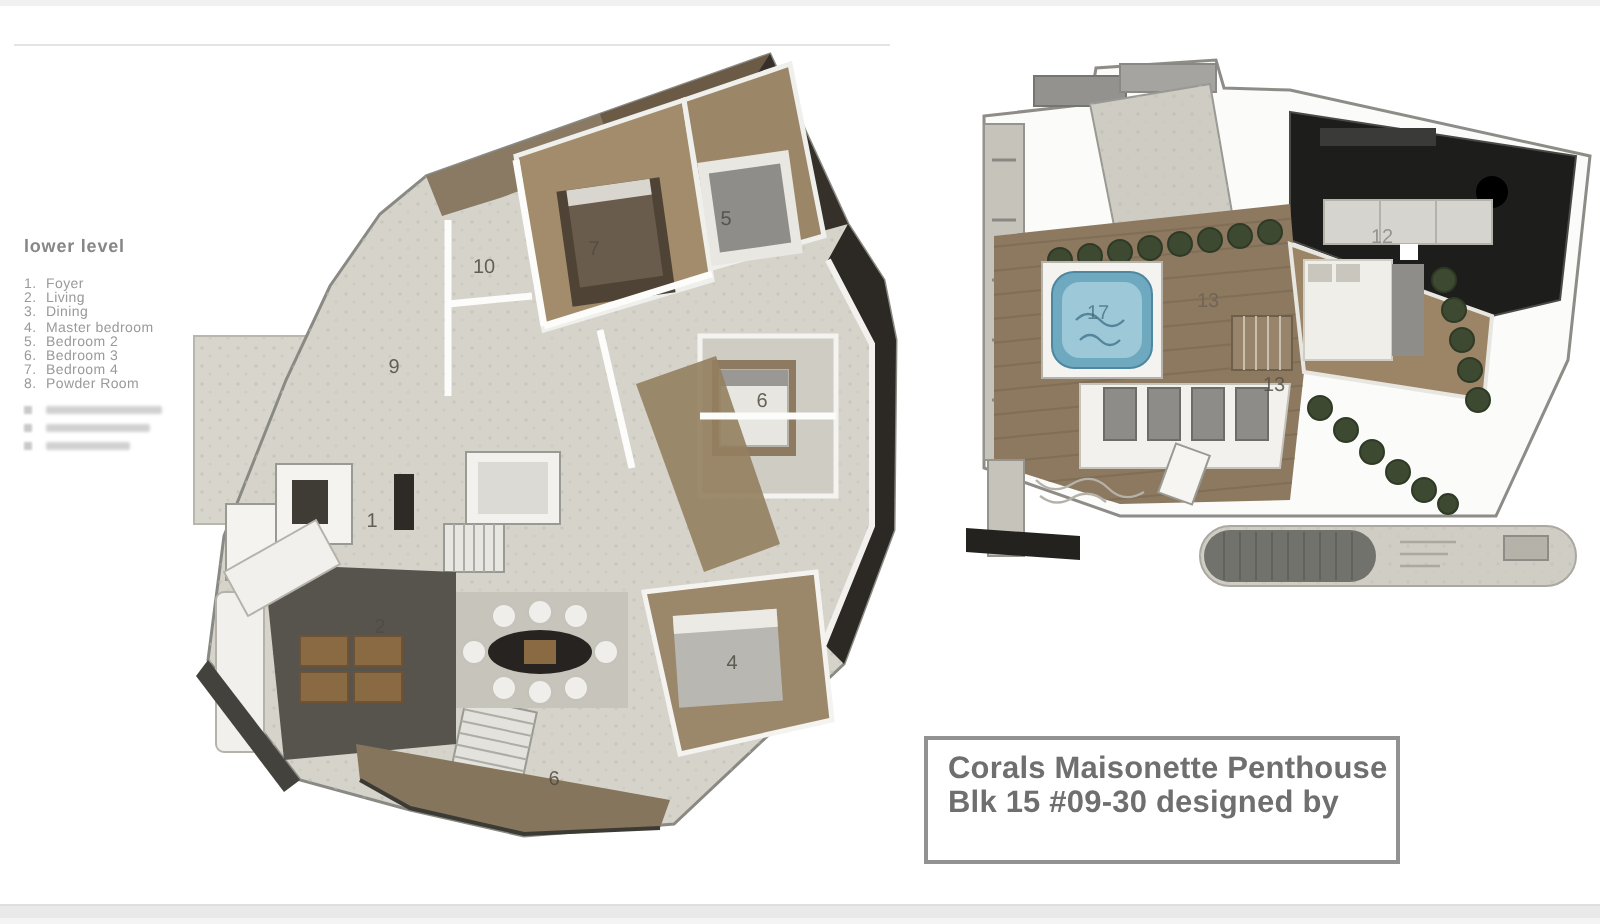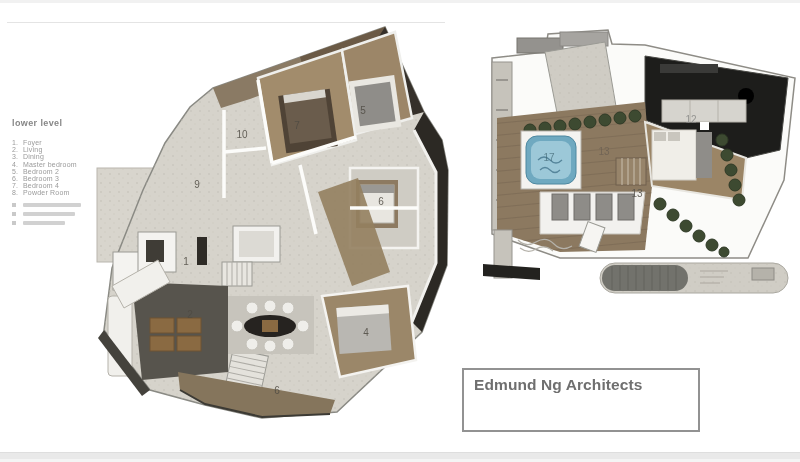--- a/index.html
+++ b/index.html
@@ -322,18 +322,19 @@
       <span class="room-num" style="left: 197px; top: 184px;">9</span>
       <span class="room-num" style="left: 242px; top: 134px;">10</span>
       <span class="room-num" style="left: 277px; top: 390px;">6</span>
       <span class="room-num" style="left: 691px; top: 91px; color: rgb(138, 138, 136); margin-top: 28px;">12</span>
       <span class="room-num" style="left: 637px; top: 193px; color: rgb(85, 82, 75); text-align: center;">13</span>
       <span class="room-num" style="left: 549px; top: 157px; color: rgb(63, 102, 115); opacity: 0.7;">17</span>
       <span class="room-num" style="left: 604px; top: 151px; color: rgb(110, 98, 84);">13</span>
     </div>
 
   <div class="title-box">
-    <div>Edmund Ng Architects</div>
+    <div>Corals Maisonette Penthouse</div>
+    <div>Blk 15 #09-30 designed by</div>
   </div>
 
   <div class="bottom-strip"></div>
   <div class="bottom-strip2"></div>
 </div>
 
 </body></html>

